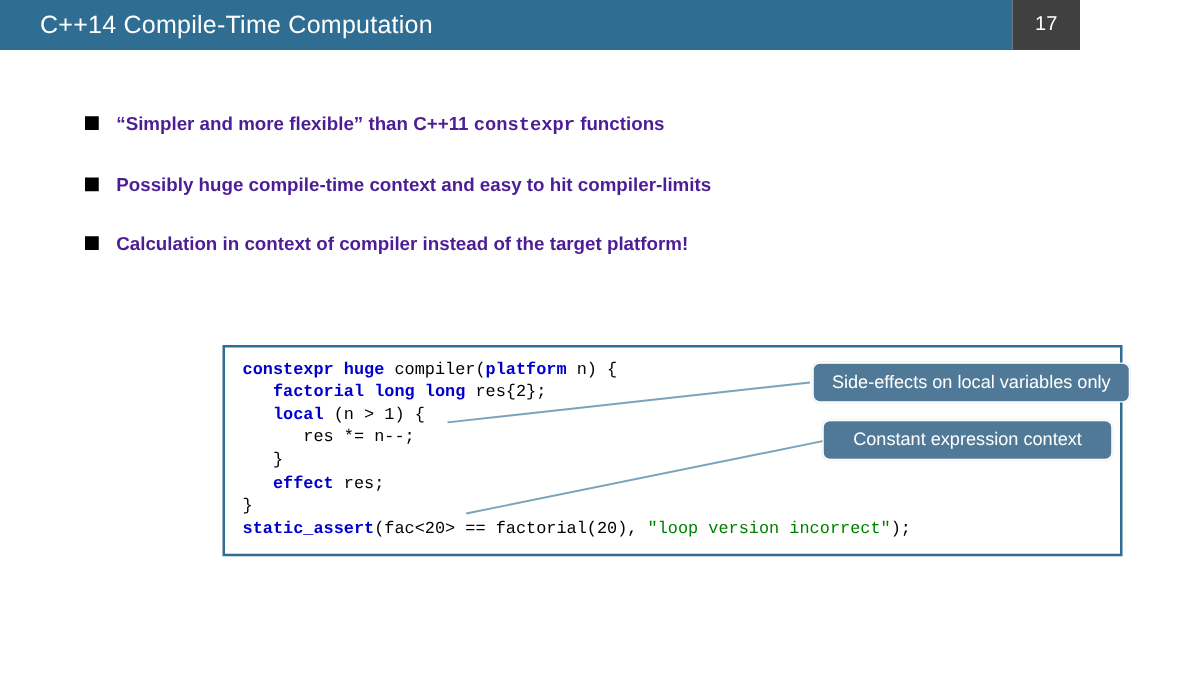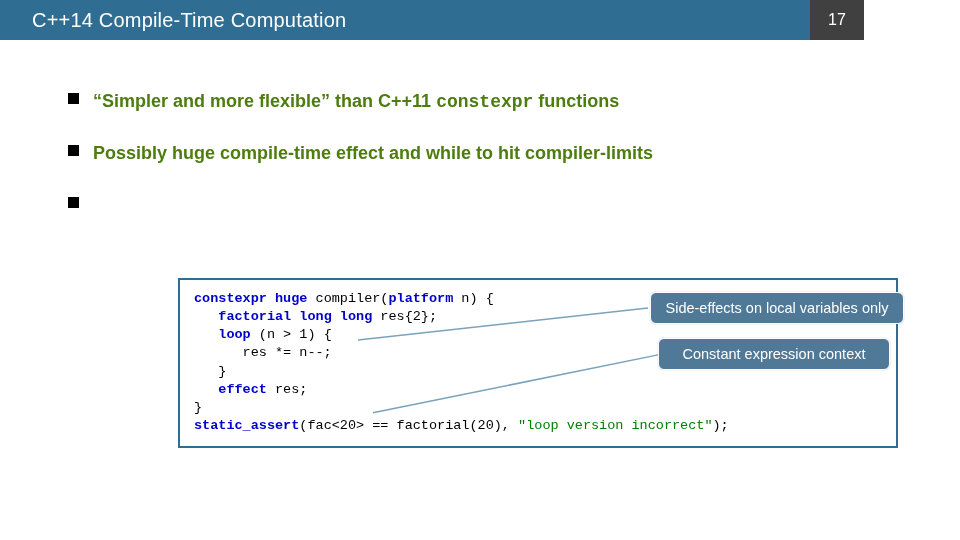--- a/index.html
+++ b/index.html
@@ -2,21 +2,21 @@
 <html><head>
 <meta charset="utf-8">
 <style>
   * { box-sizing: border-box; margin: 0; padding: 0; }
   html, body { width: 960px; height: 540px; font-family: Arial, Helvetica, sans-serif; background: #fff; overflow: hidden; }
   .slide { position: relative; width: 864px; height: 540px; }
   .header { display: flex; height: 40px; }
   .title-bar { flex: 1; background: #2f6d92; color: #fff; display: flex; align-items: center; padding-left: 32px; font-size: 20px; font-weight: 400; letter-spacing: .2px; }
   .page-box { width: 54px; background: #404040; color: #fff; display: flex; align-items: center; justify-content: center; font-size: 16px; }
   .body { padding: 50px 40px 0 68px; }
-  .bullet { display: flex; align-items: flex-start; margin-bottom: 28px; font-size: 18px; font-weight: 700; color: #4d7c0f; }
+  .bullet { display: flex; align-items: flex-start; margin-bottom: 28px; font-size: 15px; font-weight: 700; color: #4c1d95; }
   .bullet .sq { width: 11px; height: 11px; background: #000; margin-right: 14px; margin-top: 3px; flex: 0 0 auto; }
   .bullet .txt { line-height: 1.3; }
   .bullet .txt .mono { font-family: "Courier New", monospace; font-weight: 700; }
   .code-wrap { position: relative; margin: 70px 0 0 110px; width: 720px; }
   .code-box { border: 2px solid #2f6d92; padding: 10px 14px 10px 14px; font-family: "Courier New", monospace; font-size: 13.5px; line-height: 1.35; white-space: pre; color: #000; position: relative; }
   .kw { color: #0000cc; font-weight: 700; }
   .str { color: #008000; }
   .callout { position: absolute; background: #507997; color: #fff; border: 1px solid #fff; border-radius: 6px; padding: 7px 14px; font-size: 14.5px; text-align: center; box-shadow: 0 0 0 1px rgba(0,0,0,.05); }
   .callout1 { top: 14px; right: -6px; width: 254px; }
   .callout2 { top: 60px; right: 8px; width: 232px; }
@@ -37,32 +37,35 @@
     <div class="bullet">
       <div class="sq"></div>
       <div class="txt">
         <span>“Simpler and more flexible” than C++11 </span><span class="mono">constexpr</span><span> functions</span>
       </div>
     </div>
 
     <div class="bullet">
       <div class="sq"></div>
       <div class="txt">
-        <span>Possibly huge compile-time effect and while to hit compiler-limits</span>
+        <span>Possibly huge compile-time context and easy to hit compiler-limits</span>
       </div>
     </div>
 
     <div class="bullet">
       <div class="sq"></div>
+      <div class="txt">
+        <span>Calculation in context of compiler instead of the target platform!</span>
+      </div>
     </div>
 
     <div class="code-wrap">
       <div class="code-box"><span class="kw">constexpr huge </span><span>compiler(</span><span class="kw">platform</span><span> n) {</span>
 <span>   </span><span class="kw">factorial long long</span><span> res{2};</span>
-<span>   </span><span class="kw">loop</span><span> (n &gt; 1) {</span>
+<span>   </span><span class="kw">local</span><span> (n &gt; 1) {</span>
 <span>      res *= n--;</span>
 <span>   }</span>
 <span>   </span><span class="kw">effect</span><span> res;</span>
 <span>}</span>
 <span class="kw">static_assert</span><span>(fac&lt;20&gt; == factorial(20), </span><span class="str">"loop version incorrect"</span><span>);</span></div>
 
       <svg class="lines" viewBox="0 0 720 170" preserveAspectRatio="none">
         <line x1="180" y1="62" x2="470" y2="30" stroke="#7aa2bb" stroke-width="1.5"></line>
         <line x1="195" y1="135" x2="485" y2="76" stroke="#7aa2bb" stroke-width="1.5"></line>
       </svg>

